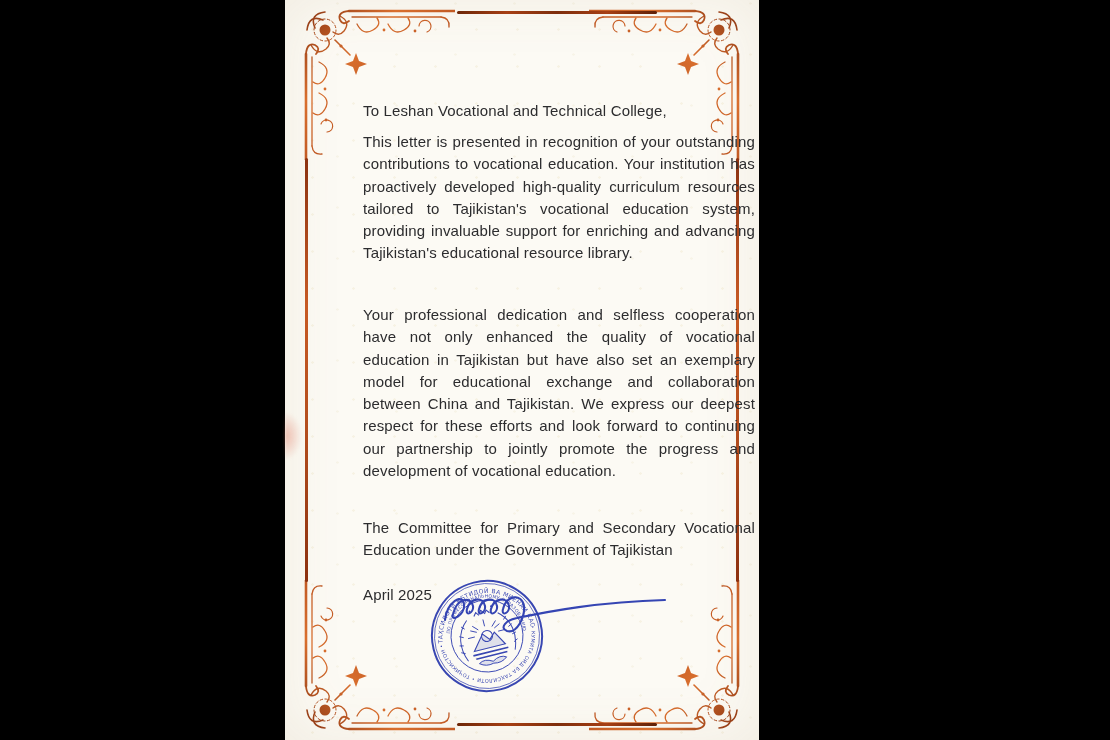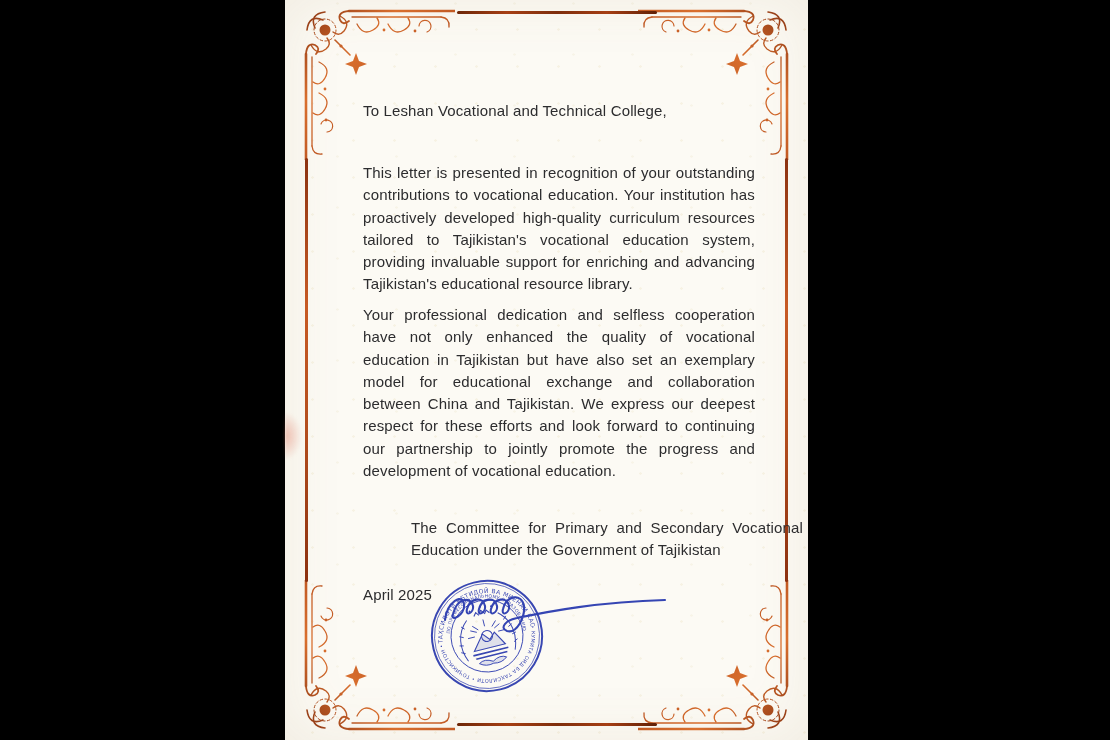--- a/index.html
+++ b/index.html
@@ -2,21 +2,21 @@
 <html><head>
 <meta charset="utf-8">
 <style>
   html,body{margin:0;padding:0;background:#000;width:1110px;height:740px;overflow:hidden;
     font-family:"Liberation Sans",sans-serif;}
   .stage{position:relative;width:1110px;height:740px;background:#000;}
   .matte{position:absolute;top:0;height:740px;background:#000;}
   .matte.left{left:0;width:285px;}
   .matte.right{left:830px;width:280px;}
 
-  .paper{position:absolute;left:285px;top:0;width:523px;height:740px;
+  .paper{position:absolute;left:285px;top:0;width:474px;height:740px;
     background-color:#fcfaf4;
     background-image:
       radial-gradient(rgba(222,205,150,.18) 1px, transparent 1.6px),
       radial-gradient(rgba(214,196,140,.12) 1px, transparent 1.6px);
     background-size:41px 37px,59px 51px;
     background-position:7px 11px,23px 29px;
     box-shadow:inset 0 0 60px rgba(150,120,70,.10);}
 
   
   .corner{position:absolute;width:160px;height:160px;pointer-events:none;}
@@ -35,23 +35,23 @@
 
   .smudge{position:absolute;left:0;top:413px;width:16px;height:46px;
     background:radial-gradient(ellipse at 0% 50%,rgba(224,118,96,.45),rgba(224,118,96,0) 75%);
     filter:blur(1.5px);}
 
   
   .txt{position:absolute;left:78px;width:392px;color:#2c2c2e;font-size:15px;
     line-height:22.3px;letter-spacing:.15px;}
   .just{text-align:justify;}
   .salutation{top:100px;}
-  .para1{top:162px;}
+  .para1{top:131px;}
   .para2{top:304px;}
-  .signoff{top:517px;margin-left:48px;}
+  .signoff{top:517px;}
   .dateline{top:584px;width:120px;}
 
   .stamp{position:absolute;left:144px;top:578px;width:116px;height:116px;
     transform:rotate(-14deg);opacity:.93;}
   .signature{position:absolute;left:148px;top:580px;width:250px;height:72px;opacity:.95;}
 </style>
 </head>
 <body>
 
 <div class="stage">

